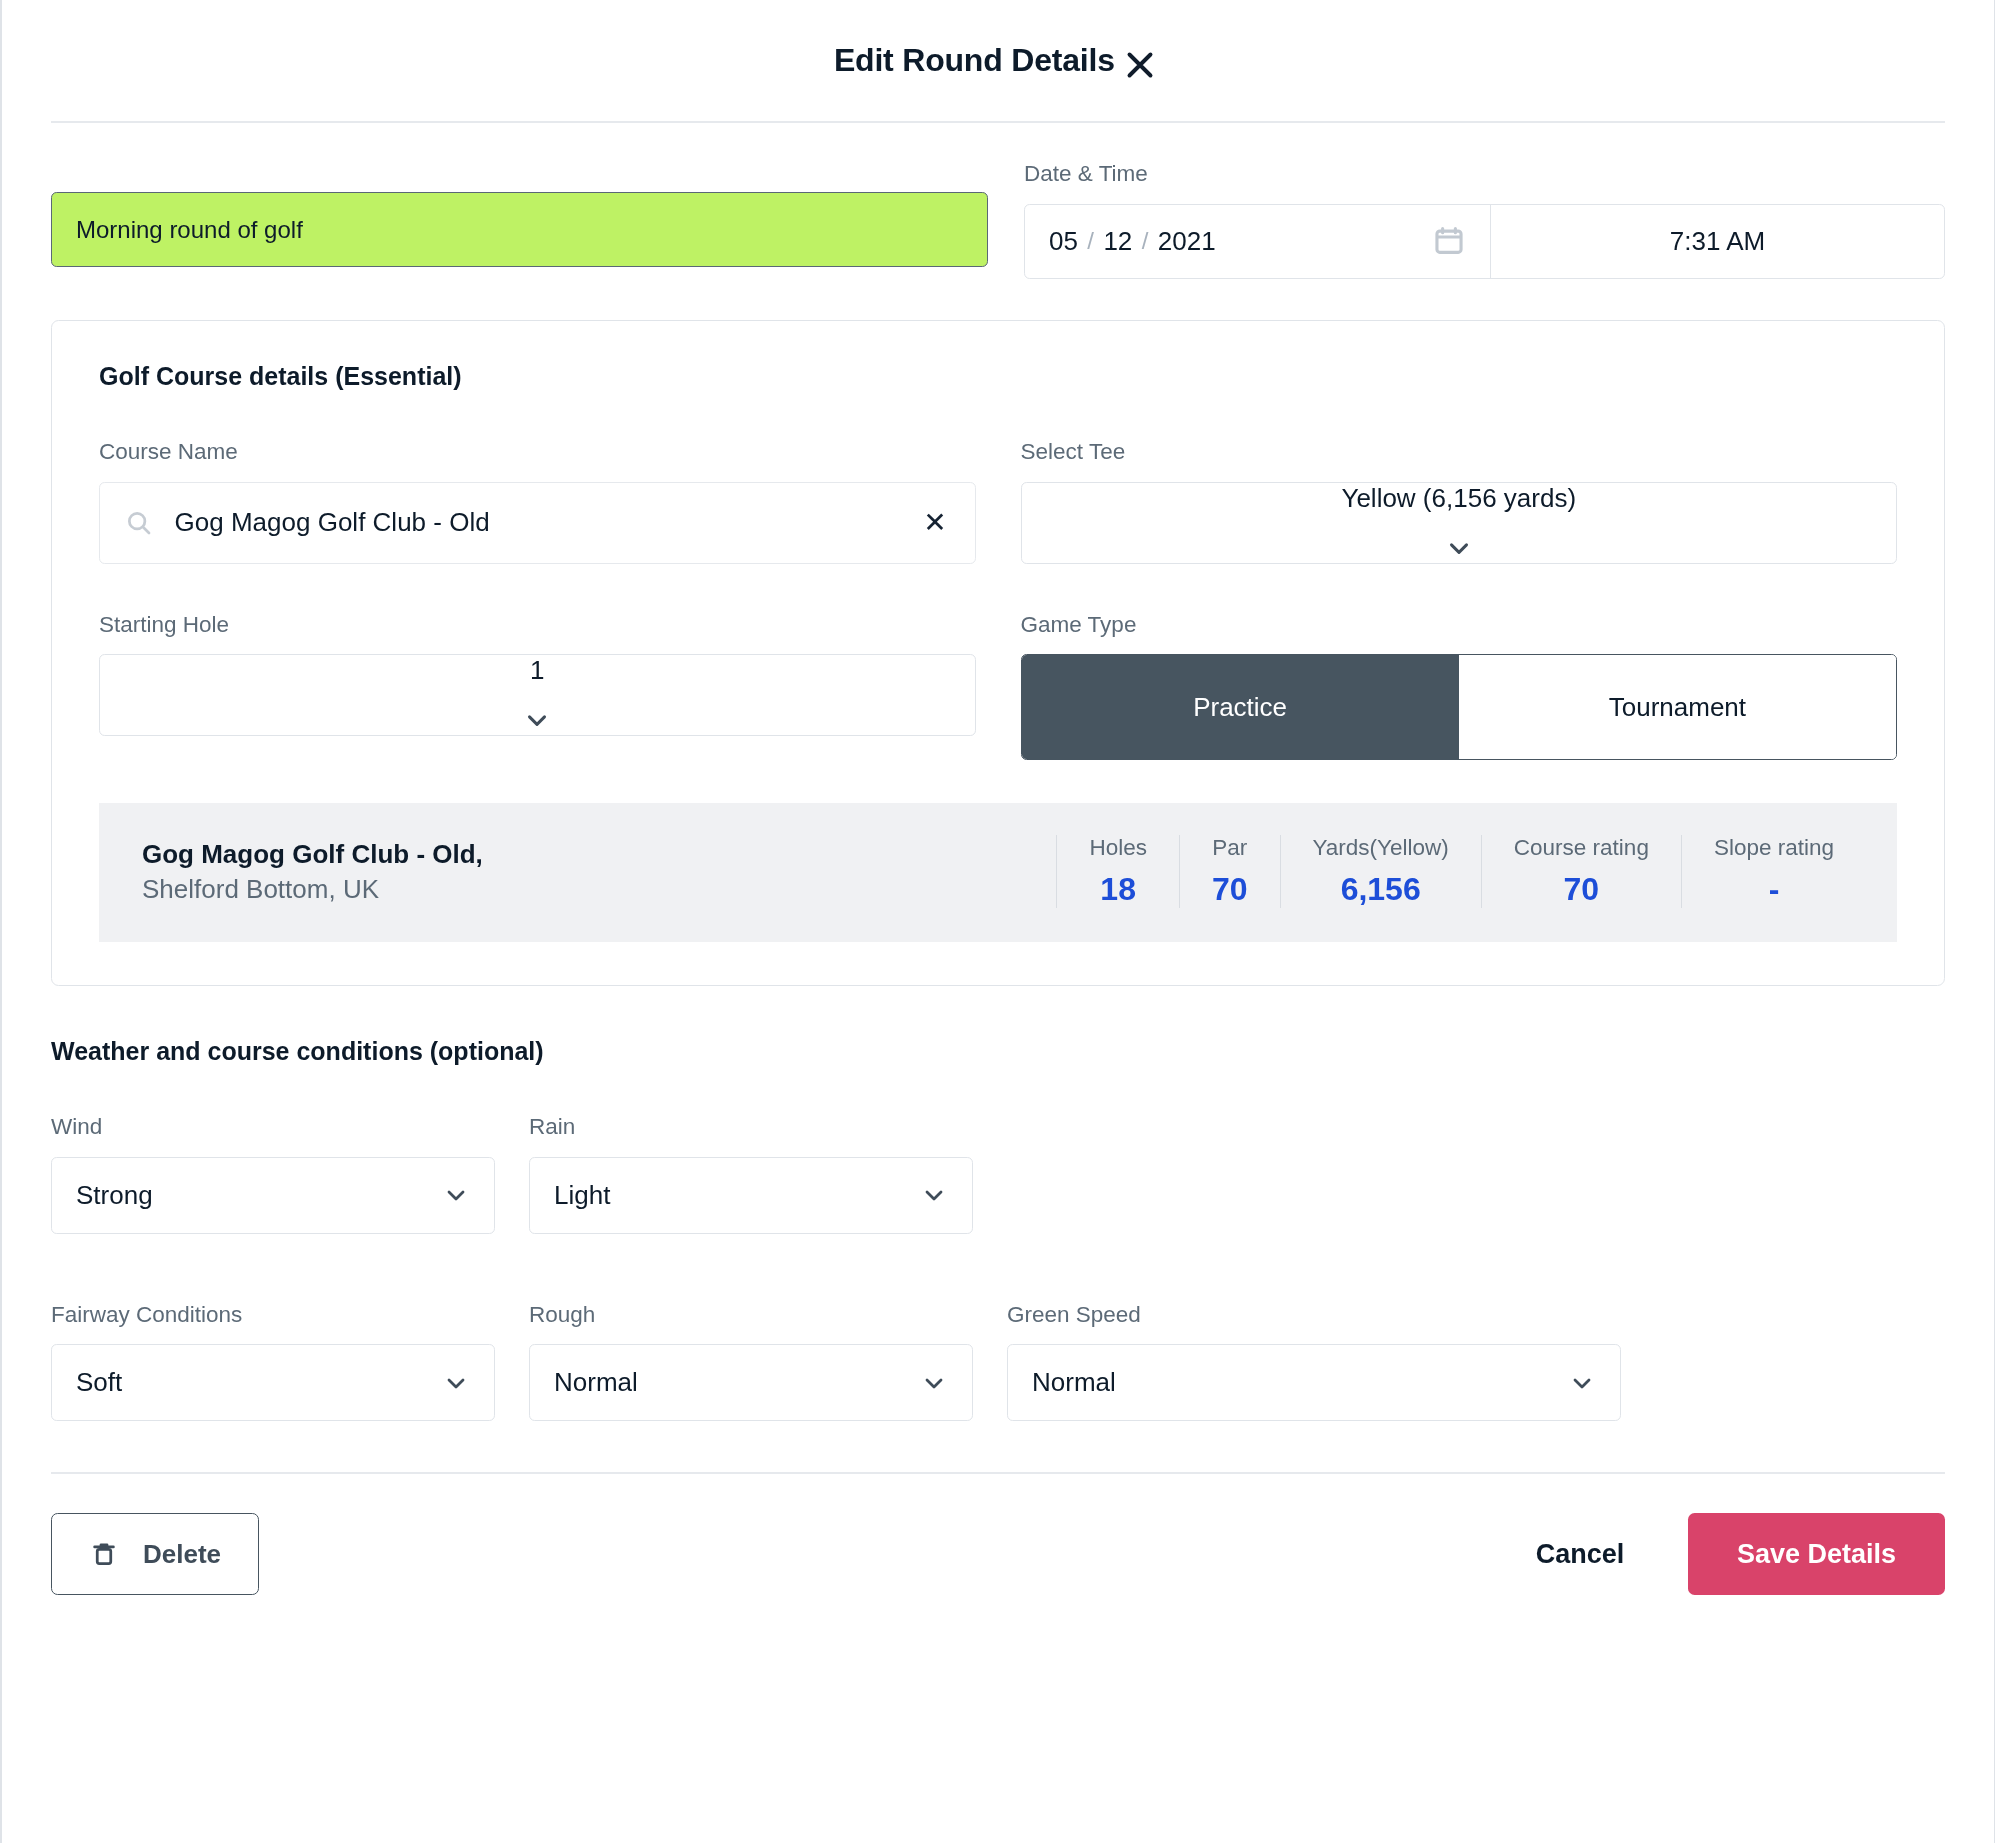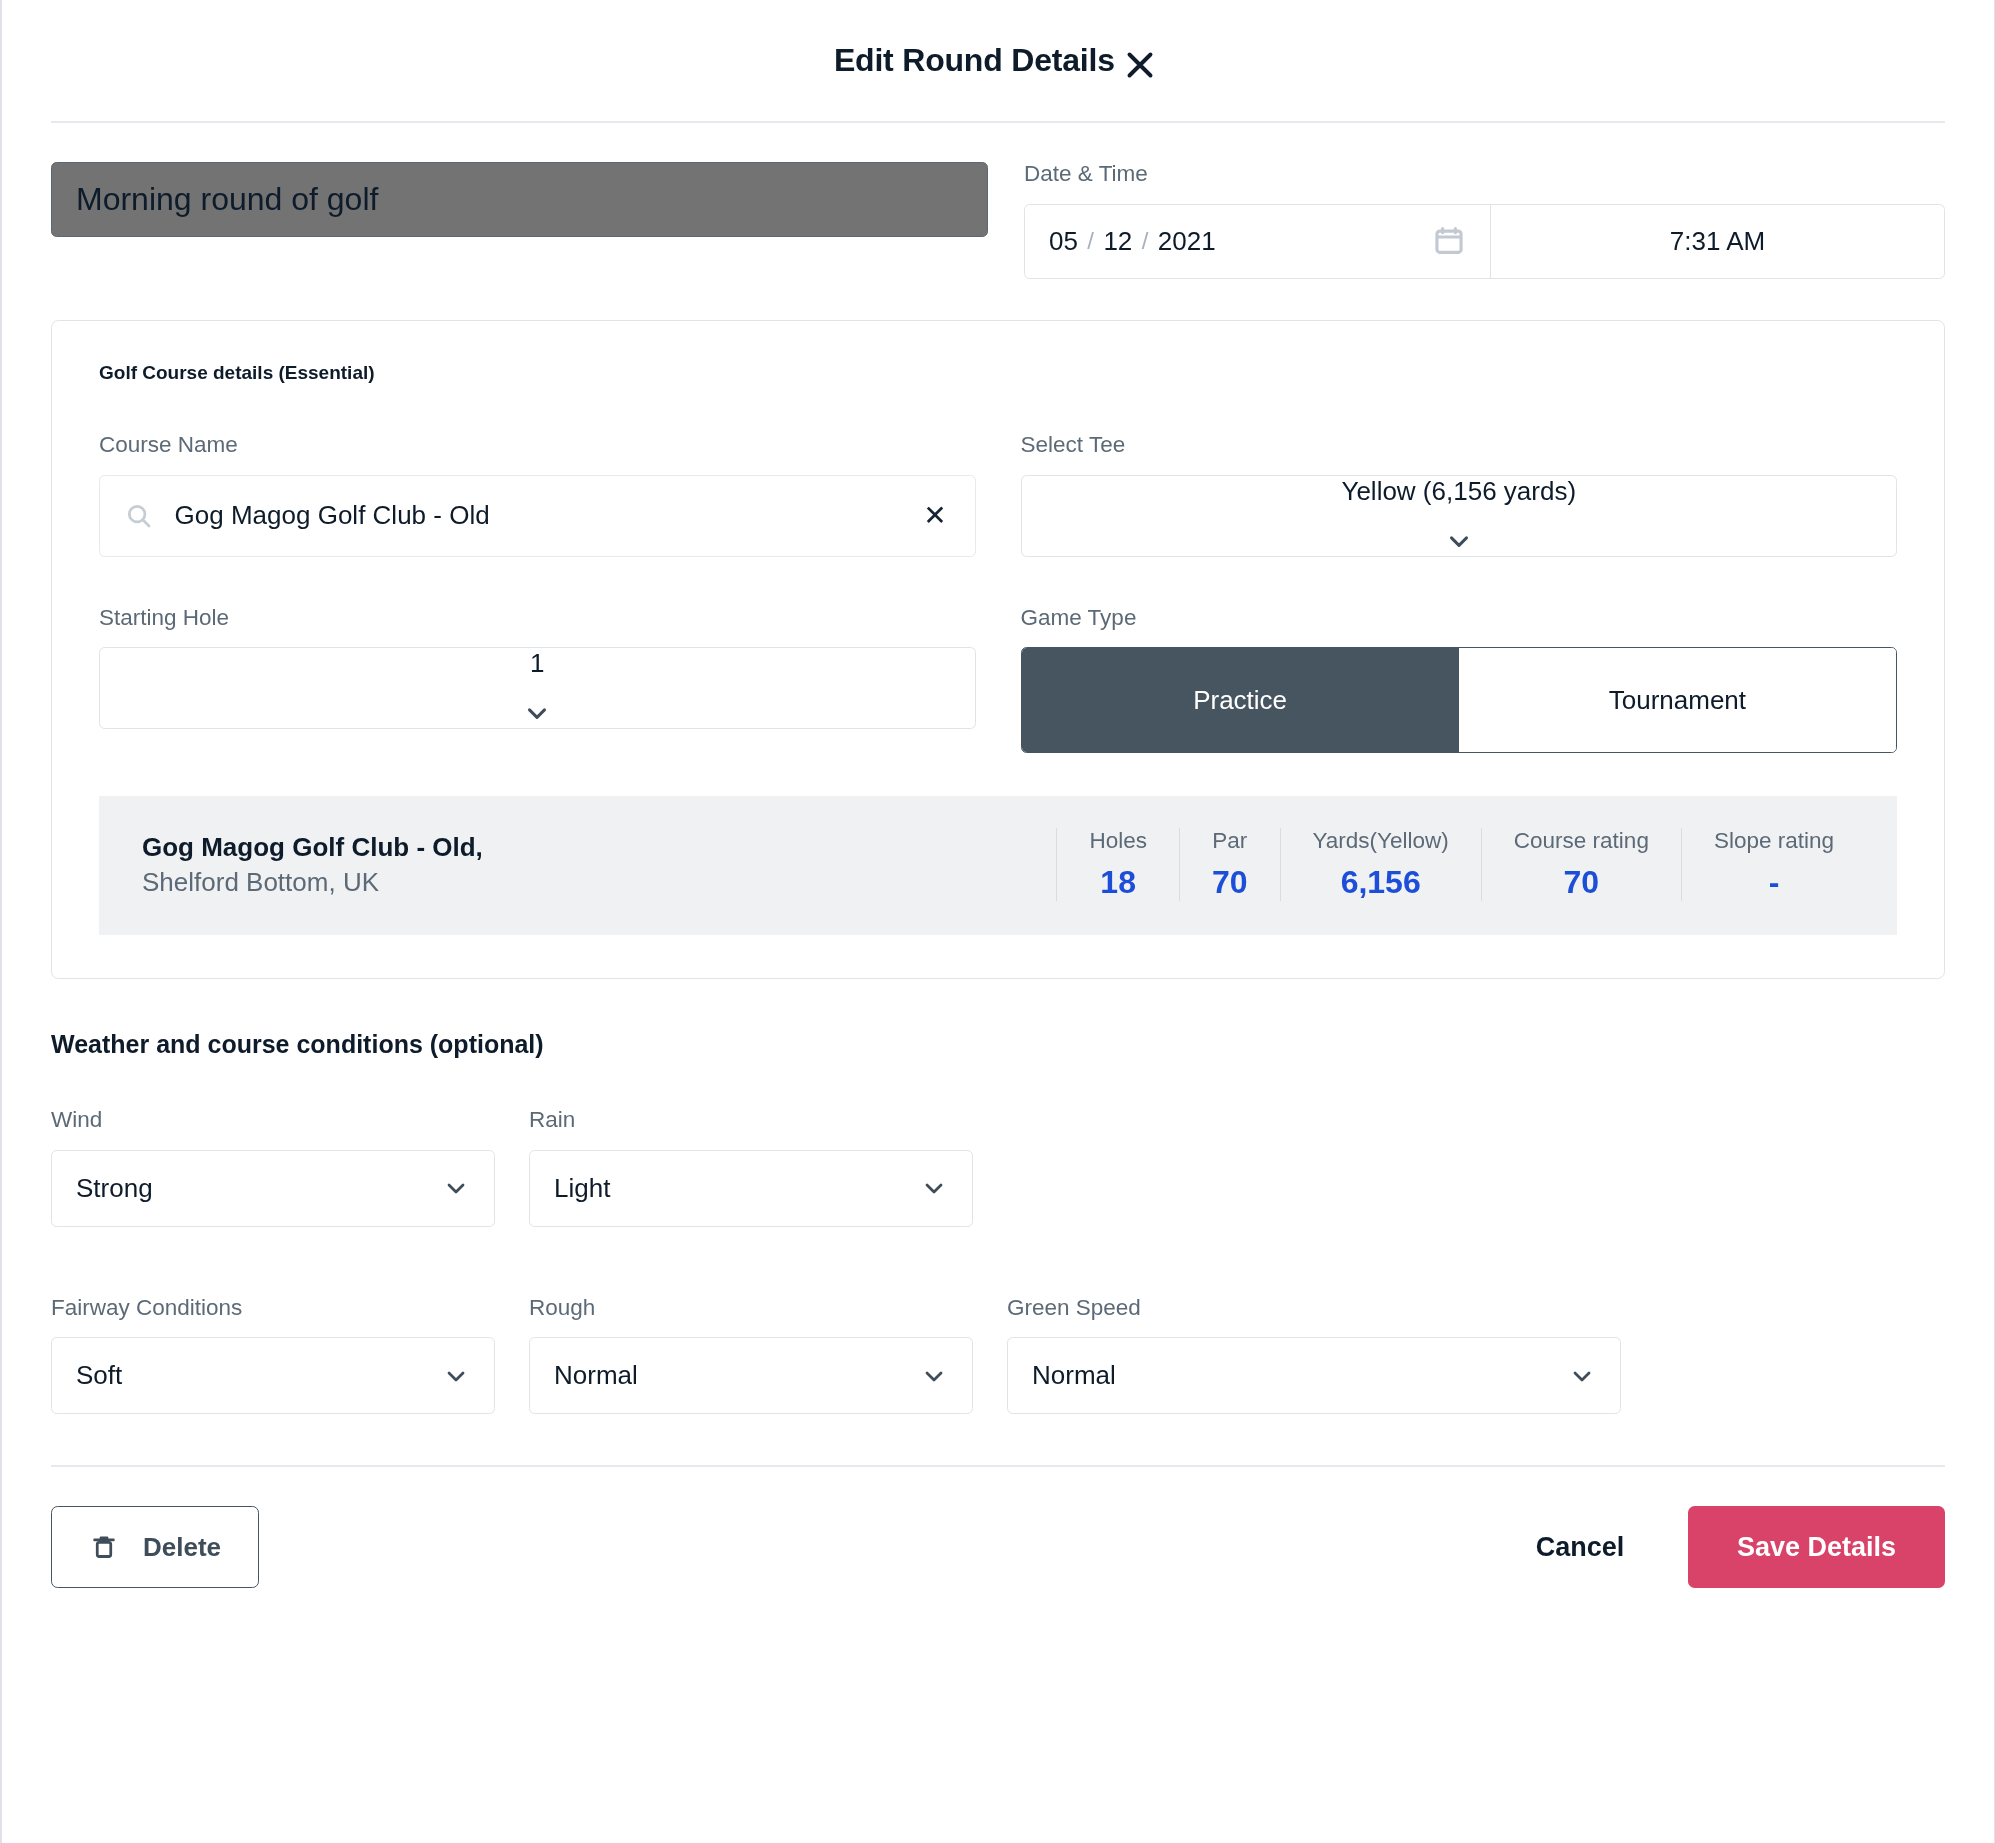--- a/index.html
+++ b/index.html
@@ -62,23 +62,24 @@
     margin-bottom: 17px;
     line-height: 1.1;
   }
   .text-input {
     height: 75px;
     border: 1.9px solid #5a6876;
     border-radius: 5.6px;
     display: flex;
     align-items: center;
     padding: 0 24px;
-    font-size: 32px;
-    color: #0d1b2a;
-    background: #737373;
+    font-size: 24px;
+    color: #0d1b2a;
+    background: #bef264;
+    margin-top: 30px;
   }
   .select-box {
     height: 75px;
     border: 1.9px solid #e0e4e9;
     border-radius: 5.6px;
     display: flex;
     align-items: center;
     justify-content: space-between;
     padding: 0 24px;
     font-size: 26px;
@@ -127,21 +128,21 @@
   }
 
   
   .course-card {
     margin-top: 41px;
     border: 1.9px solid #e0e4e9;
     border-radius: 7.5px;
     padding: 41px 47px 43px 47px;
   }
   .card-heading {
-    font-size: 19px;
+    font-size: 25px;
     font-weight: bold;
     color: #0d1b2a;
     margin-bottom: 49px;
   }
   .grid-2 {
     display: flex;
     gap: 45px;
   }
   .grid-2 > div { flex: 1; }
 

